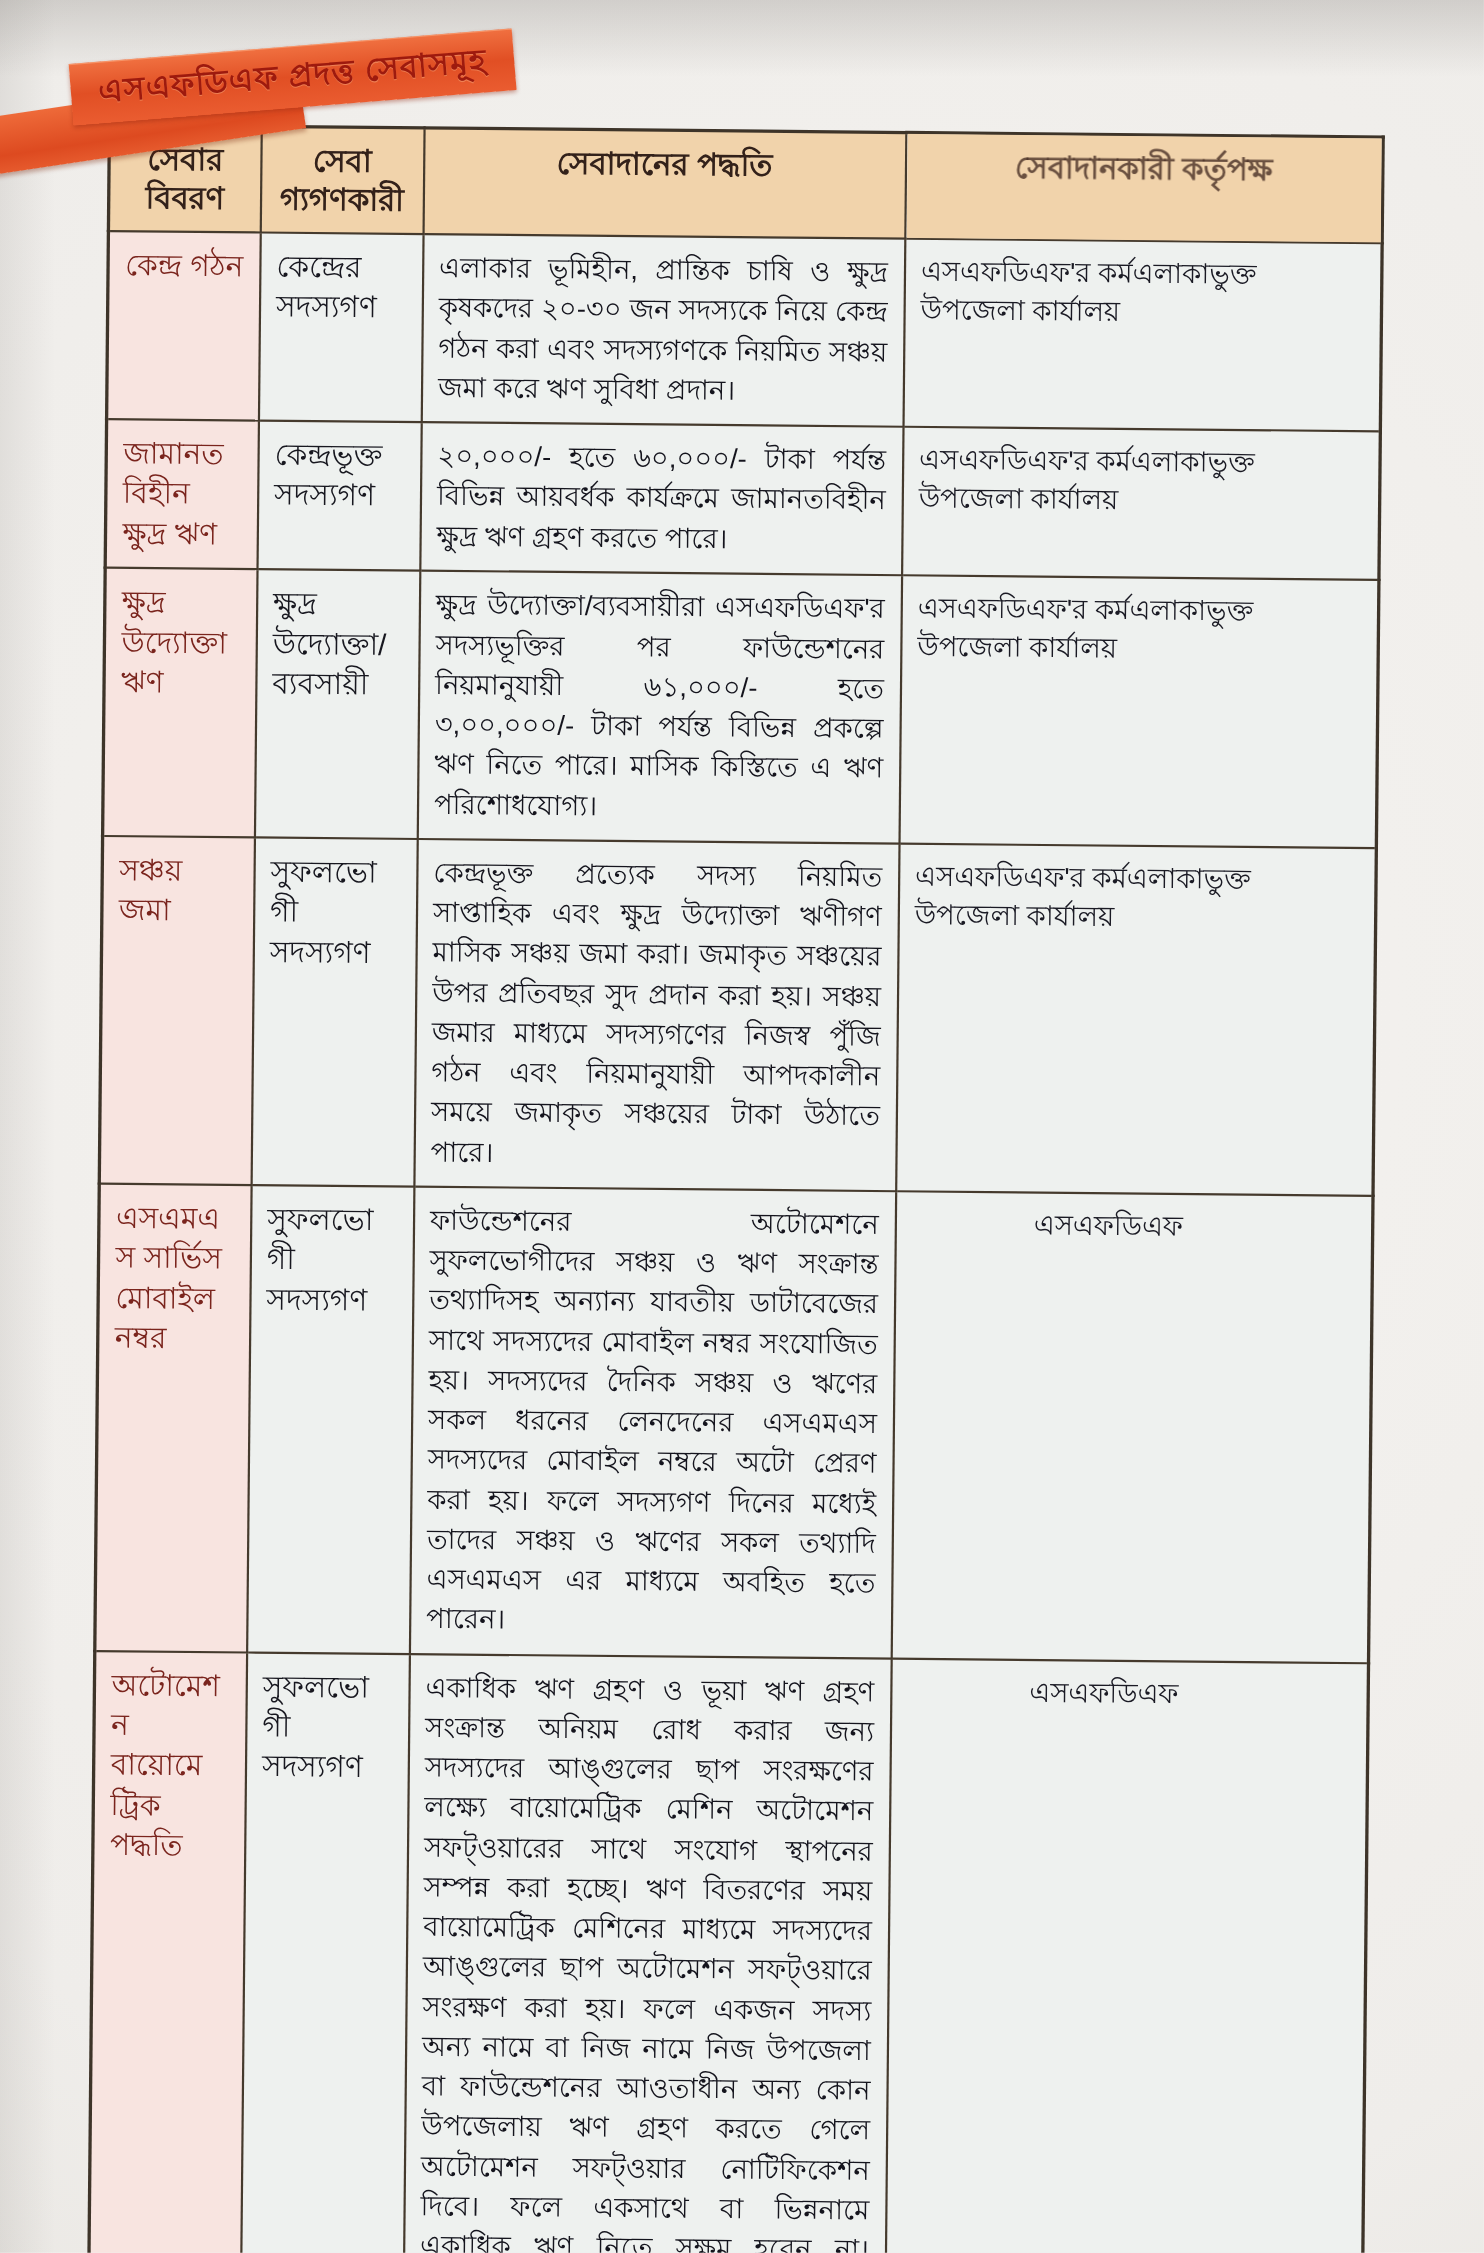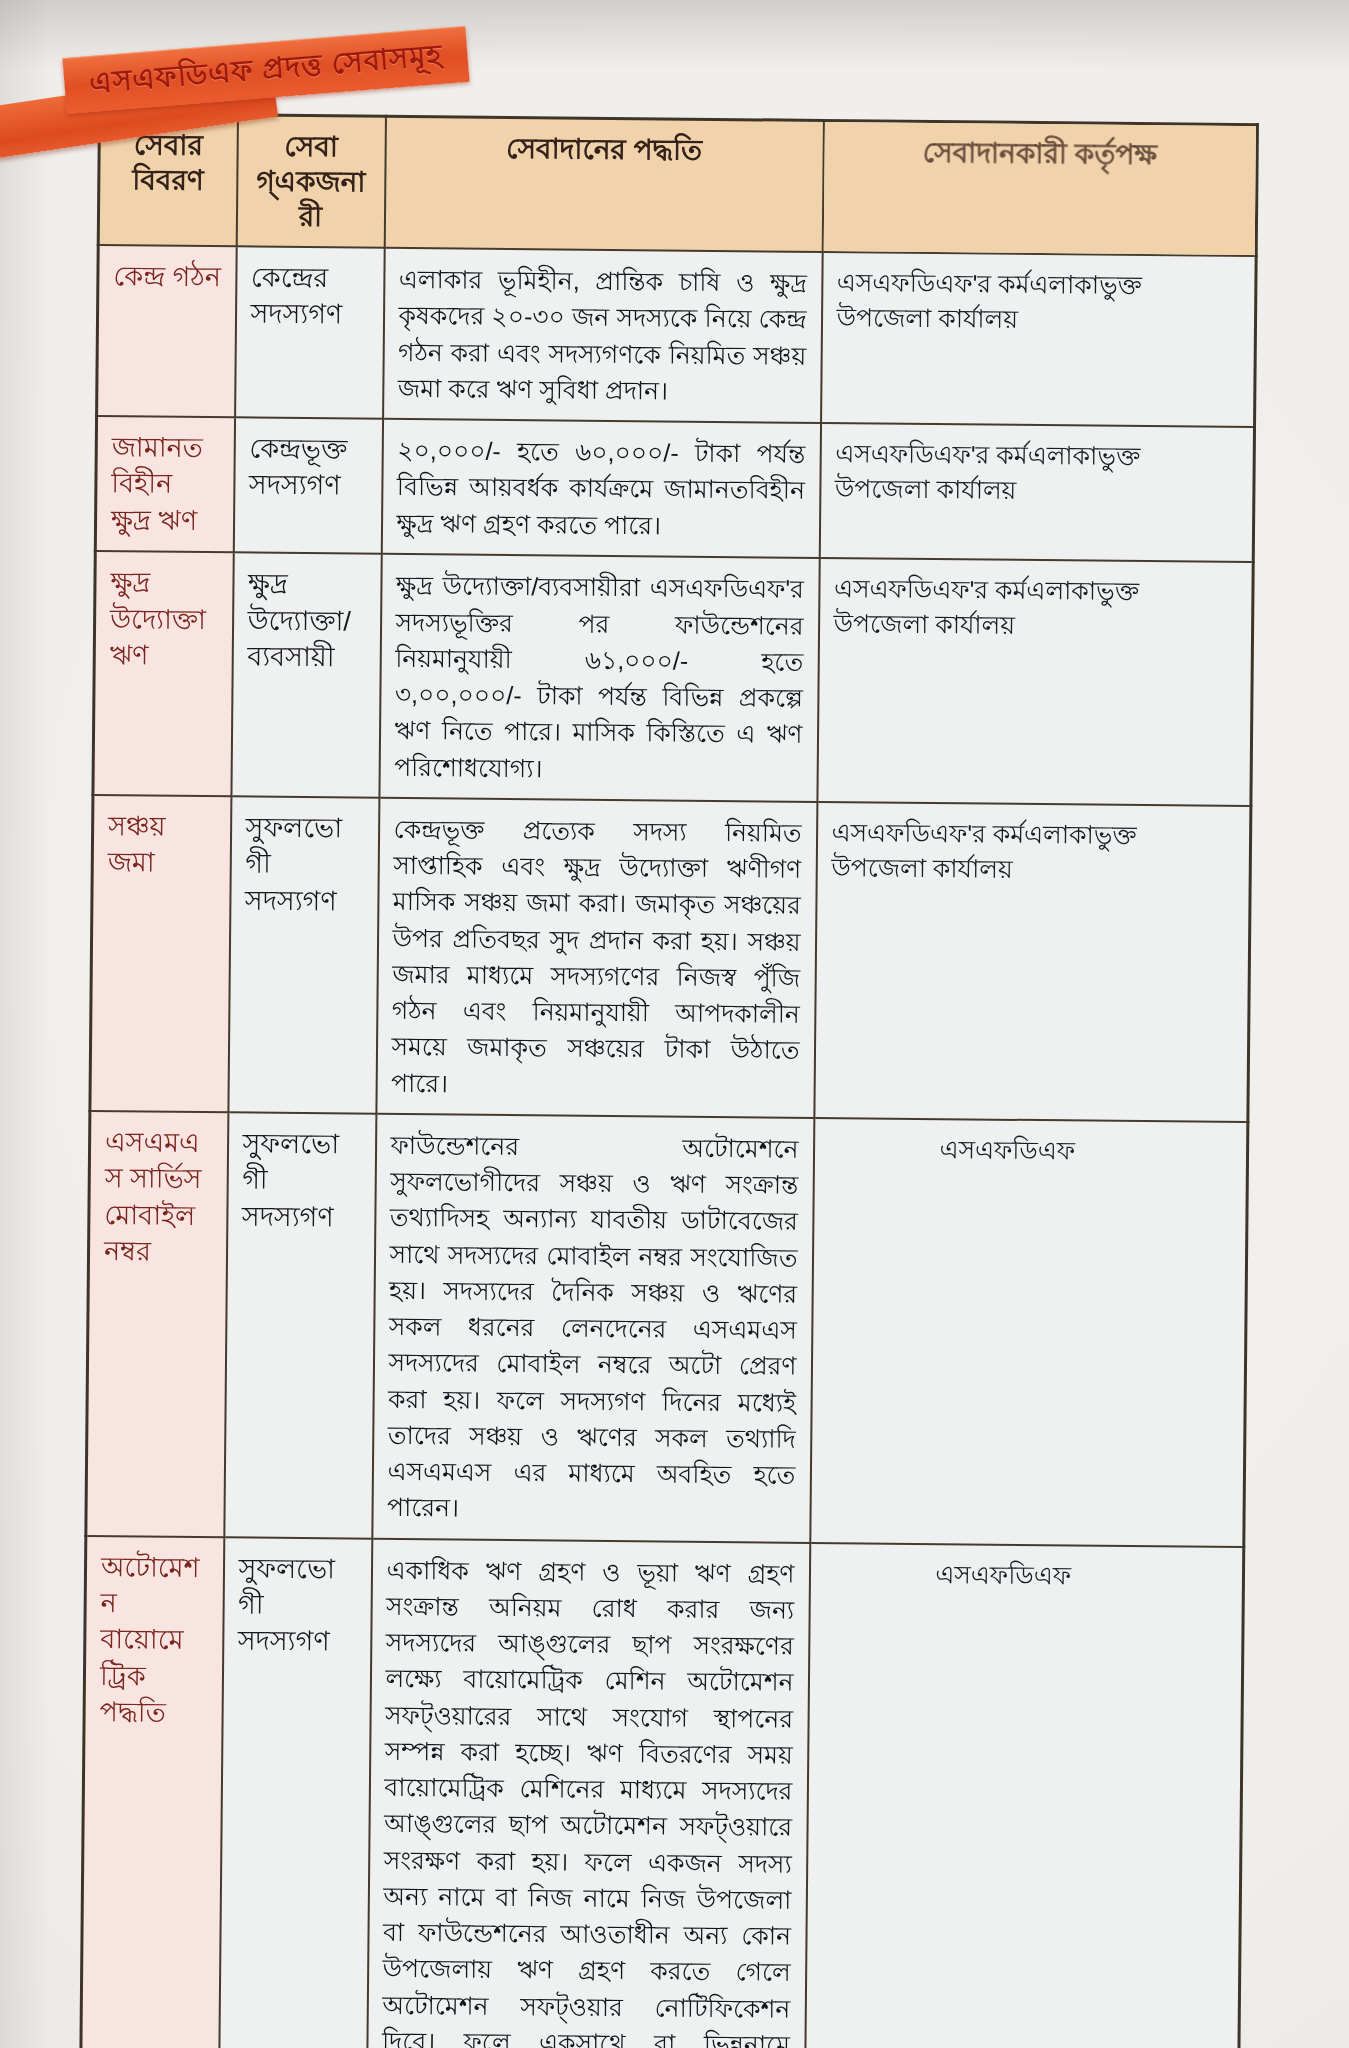--- a/index.html
+++ b/index.html
@@ -144,21 +144,21 @@
   <table class="services">
     <colgroup>
       <col style="width:138px">
       <col style="width:148px">
       <col style="width:438px">
       <col style="width:434px">
     </colgroup>
     <thead>
       <tr>
         <th>সেবার বিবরণ</th>
-        <th>সেবা গ্একজনারী</th>
+        <th>সেবা গ্যগণকারী</th>
         <th>সেবাদানের পদ্ধতি</th>
         <th class="blurred">সেবাদানকারী কর্তৃপক্ষ</th>
       </tr>
     </thead>
     <tbody>
       <tr>
         <td class="c-service">কেন্দ্র গঠন</td>
         <td class="c-recipient">কেন্দ্রের সদস্যগণ</td>
         <td class="c-method">এলাকার ভূমিহীন, প্রান্তিক চাষি ও ক্ষুদ্র কৃষকদের ২০-৩০ জন সদস্যকে নিয়ে কেন্দ্র গঠন করা এবং সদস্যগণকে নিয়মিত সঞ্চয় জমা করে ঋণ সুবিধা প্রদান।</td>
         <td class="c-authority">এসএফডিএফ'র কর্মএলাকাভুক্ত উপজেলা কার্যালয়</td>

